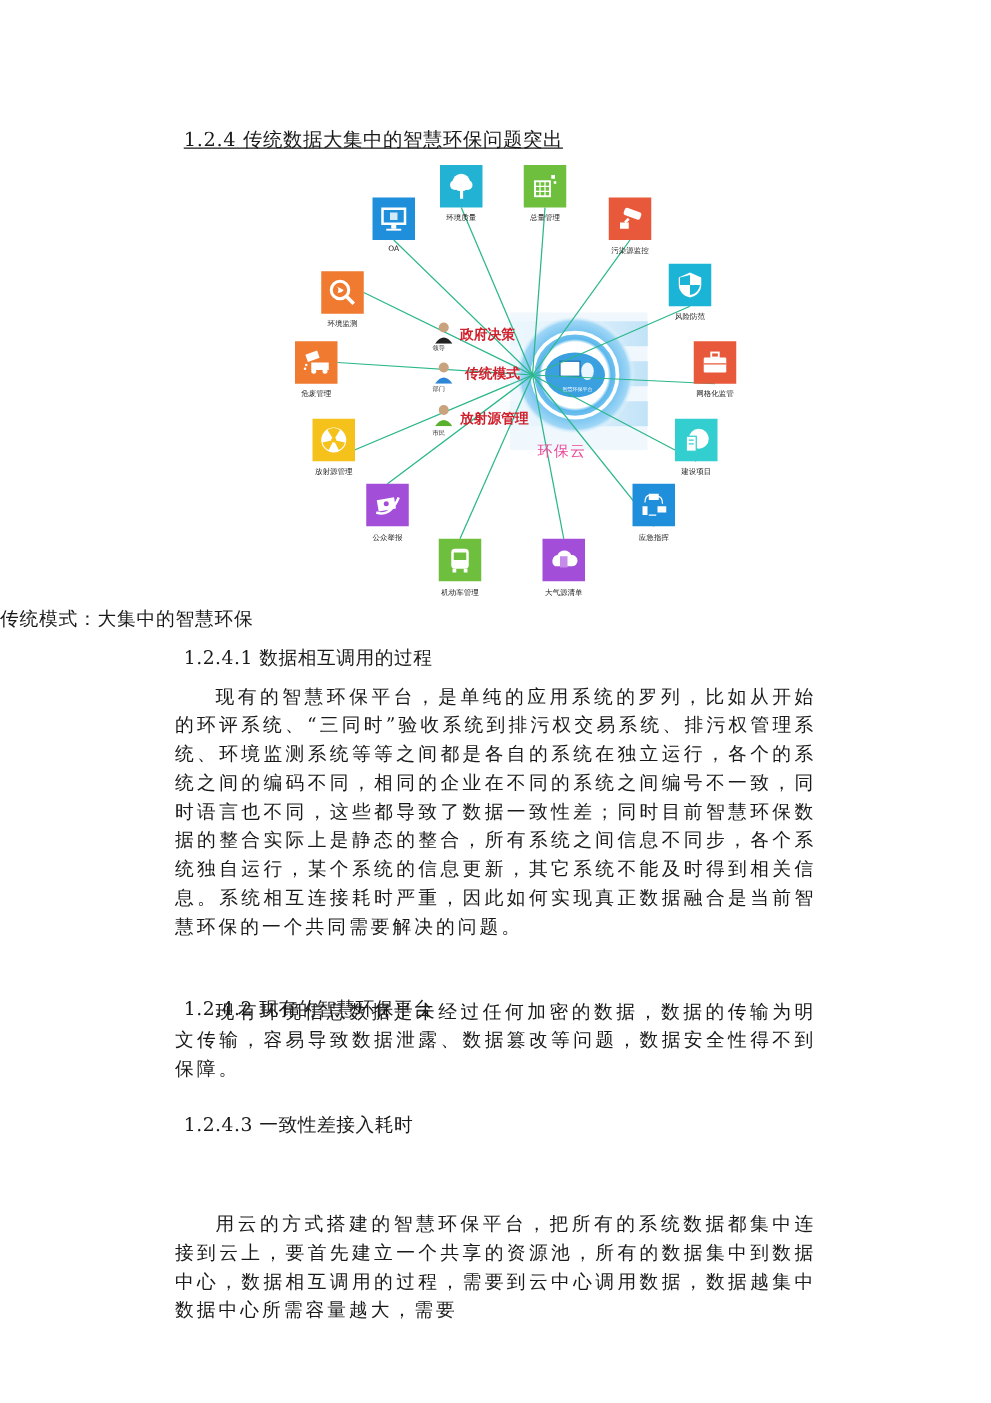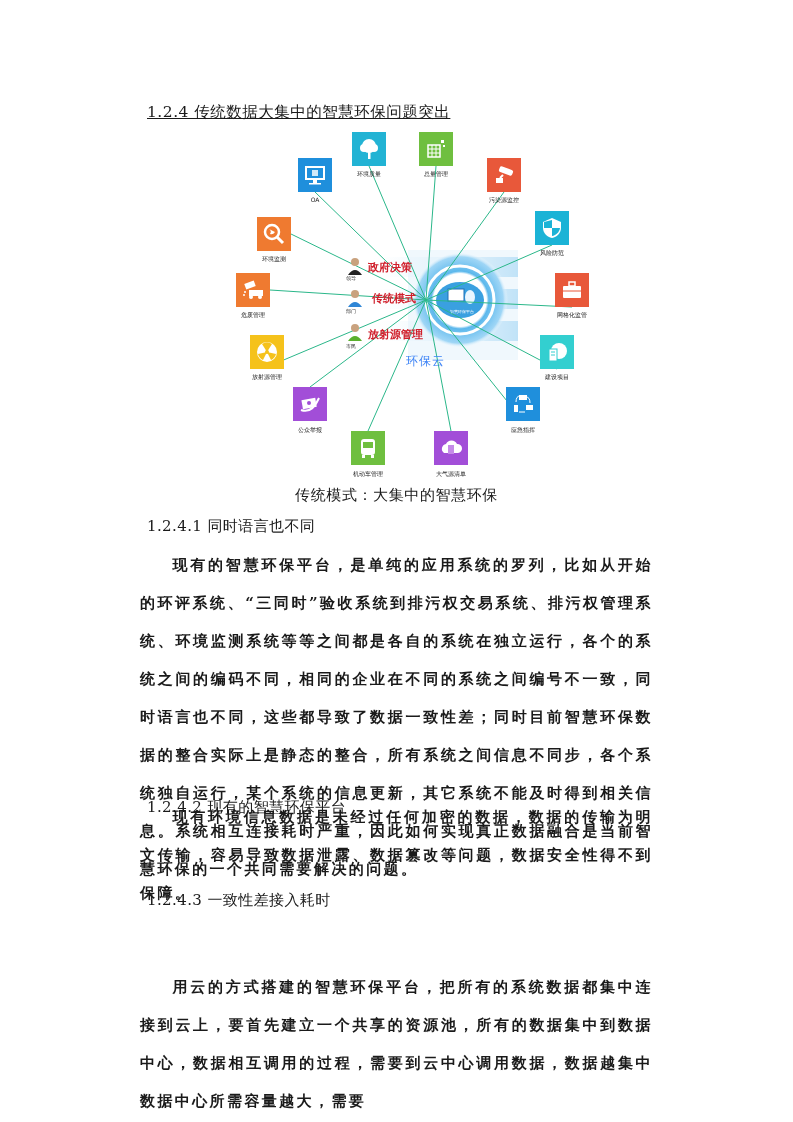--- a/index.html
+++ b/index.html
@@ -1,29 +1,29 @@
 <!DOCTYPE html>
 <html><head>
 <meta charset="utf-8">
 <style>
   html, body { margin:0; padding:0; background:#ffffff; }
   body { width:793px; height:1122px; position:relative; overflow:hidden;
          font-family:"DejaVu Serif","Liberation Serif",serif; color:#1a1a1a; }
   .h2 { position:absolute; left:147px; top:102px; font-size:15.5px; letter-spacing:0.5px;text-decoration:underline; }
   .h3 { position:absolute; font-size:15px; letter-spacing:0.4px; }
-  .caption { position:absolute; left:0; width:793px; top:486px; text-align:center; font-size:15px; letter-spacing:0.6px; }
-  .para { position:absolute; left:140px; width:513px; font-size:15px; line-height:38px; letter-spacing:2.4px; text-align:justify; text-justify:inter-ideograph;font-weight:bold; }
+  .caption { position:absolute; left:0; width:793px; top:486px; font-size:15px; letter-spacing:0.6px; }
+  .para { position:absolute; left:140px; width:513px; font-size:15px; line-height:23px; letter-spacing:2.4px; text-align:justify; text-justify:inter-ideograph; }
   .para .indent { display:inline-block; width:32px; }
   .diagram { position:absolute; left:228px; top:125px; width:380px; height:360px; }
   .tile { position:absolute; width:34px; height:34px; display:flex; align-items:center; justify-content:center; }
   .tile svg { width:24px; height:24px; }
   .tlabel { position:absolute; font-family:"DejaVu Sans","Liberation Sans",sans-serif; font-size:6px; color:#222; white-space:nowrap; transform:translateX(-50%); }
   .role-label { position:absolute; font-family:Liberation Mono, monospace; font-size:11px; font-weight:bold; color:#d0202c; white-space:nowrap; }
   .person-label { position:absolute; font-family:"DejaVu Sans","Liberation Sans",sans-serif; font-size:5px; color:#333; }
-  .cloud-label { position:absolute; font-family:"DejaVu Sans","Liberation Sans",sans-serif; font-size:12px; color:#3b82f6; letter-spacing:1px; }
+  .cloud-label { position:absolute; font-family:"DejaVu Sans","Liberation Sans",sans-serif; font-size:12px; color:#ec4899; letter-spacing:1px;margin-left:24px; }
 </style>
 </head>
 <body>
 
 <div class="h2">1.2.4 传统数据大集中的智慧环保问题突出</div>
 
 <div class="diagram">
   <svg width="380" height="360" style="position:absolute;left:0;top:0">
     <defs>
       <linearGradient id="band" x1="0" x2="1" y1="0" y2="0">
@@ -227,20 +227,20 @@
         <circle cx="10" cy="10" r="7" fill="none" stroke="#fff" stroke-width="2.5"></circle>
         <path d="M7 7 Q10 9 8 12 Q11 13 13 10" fill="#fff"></path>
         <line x1="15" y1="15" x2="21" y2="21" stroke="#fff" stroke-width="3"></line>
       </svg>
   </div>
   <div class="tlabel" style="left:46px;top:130px">环境监测</div>
 </div>
 
 <div class="caption">传统模式：大集中的智慧环保</div>
 
-<div class="h3" style="left:147px;top:517px">1.2.4.1 同时语言也不同</div>
+<div class="h3" style="left:147px;top:517px">1.2.4.1 数据相互调用的过程</div>
 <div class="para" style="top:546px"><span class="indent"></span><span>现有的智慧环保平台，是单纯的应用系统的罗列，比如从开始的环评系统、“三同时”验收系统到排污权交易系统、排污权管理系统、环境监测系统等等之间都是各自的系统在独立运行，各个的系统之间的编码不同，相同的企业在不同的系统之间编号不一致，同时语言也不同，这些都导致了数据一致性差；同时目前智慧环保数据的整合实际上是静态的整合，所有系统之间信息不同步，各个系统独自运行，某个系统的信息更新，其它系统不能及时得到相关信息。系统相互连接耗时严重，因此如何实现真正数据融合是当前智慧环保的一个共同需要解决的问题。</span></div>
 
 <div class="h3" style="left:147px;top:798px">1.2.4.2 现有的智慧环保平台</div>
 <div class="para" style="top:798px"><span class="indent"></span><span>现有环境信息数据是未经过任何加密的数据，数据的传输为明文传输，容易导致数据泄露、数据篡改等问题，数据安全性得不到保障。</span></div>
 
 <div class="h3" style="left:147px;top:891px">1.2.4.3 一致性差接入耗时</div>
 <div class="para" style="top:968px"><span class="indent"></span><span>用云的方式搭建的智慧环保平台，把所有的系统数据都集中连接到云上，要首先建立一个共享的资源池，所有的数据集中到数据中心，数据相互调用的过程，需要到云中心调用数据，数据越集中数据中心所需容量越大，需要</span></div>
 
 </body></html>

